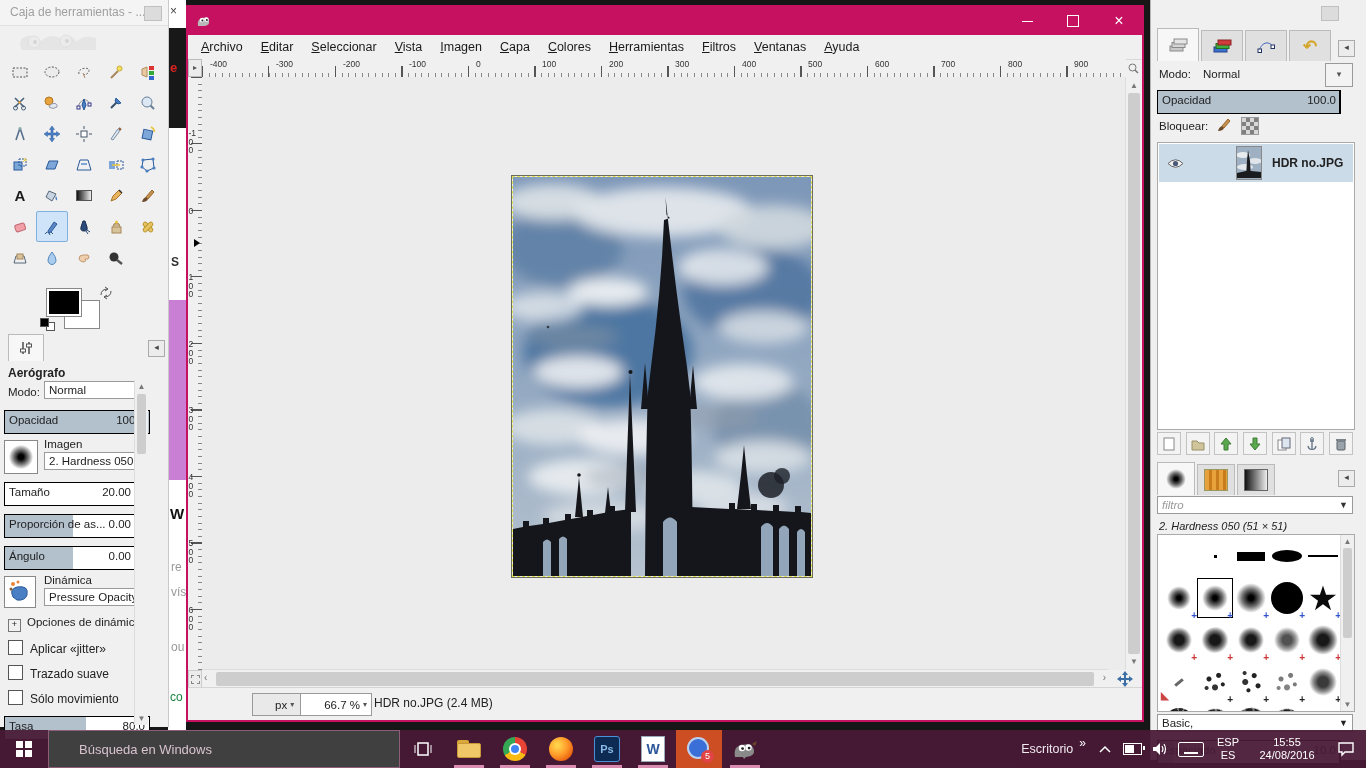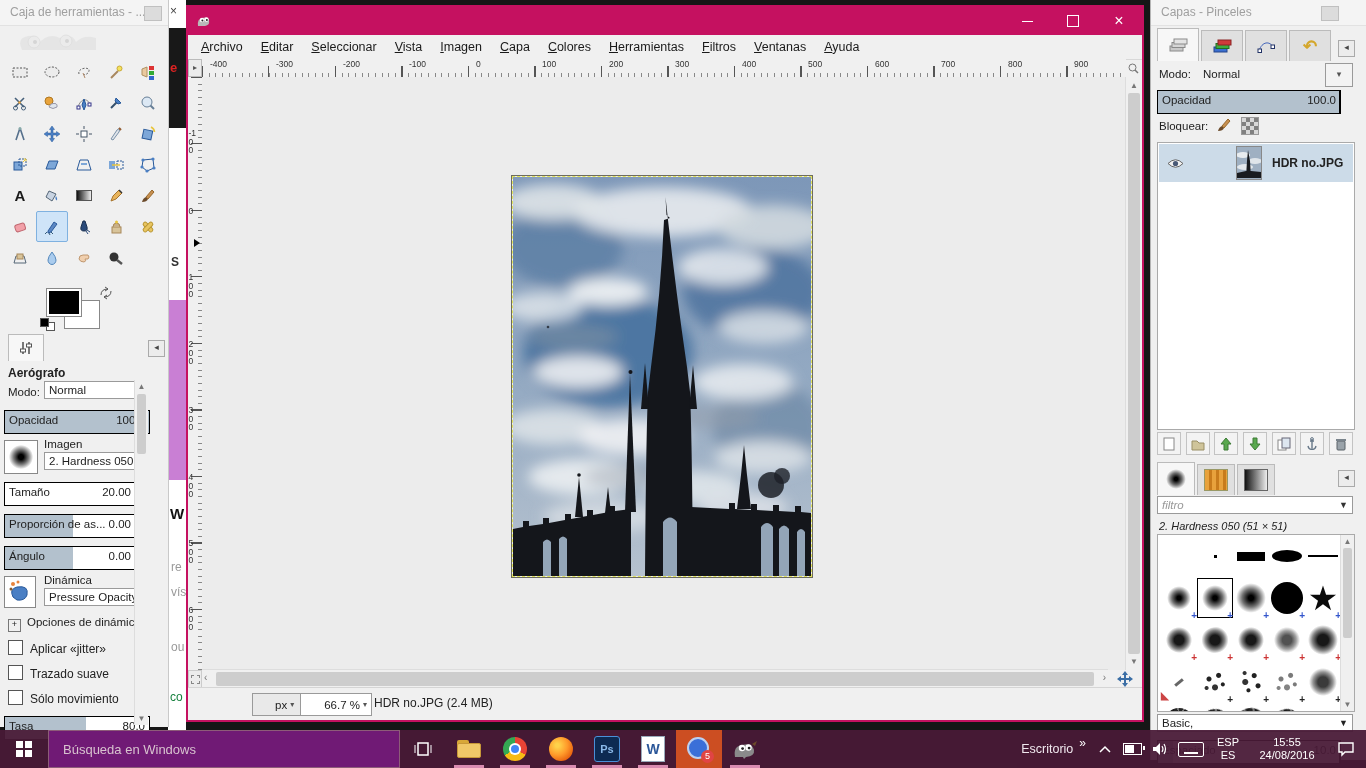--- a/index.html
+++ b/index.html
@@ -577,21 +577,20 @@
       </div>
       <div class="drop" style="left:112px;width:62px;background:#fff;justify-content:flex-end;">
         <span>66.7 %</span>
           <span style="font-size:8px;color:#555;">▾</span>
       </div>
       <span class="abs" style="left:186px;top:8px;font-size:12px;">HDR no.JPG (2.4 MB)</span>
     </div>
   </div>
 
   <div class="win" id="rightpanel">
-    <div class="tb-title">Capas - Pinceles</div>
     <span class="tb-btn" style="right:28px;"></span>
 
     <div class="abs" style="left:6px;top:28px;display:flex;align-items:flex-end;">
       <div class="dtab sel">
           <svg width="20" height="17">
             <rect x="2" y="9" width="13" height="5" fill="#c9c9c9" stroke="#8a8a8a"></rect>
             <rect x="4" y="5.5" width="13" height="5" fill="#d6d6d6" stroke="#8a8a8a"></rect>
             <rect x="6" y="2" width="13" height="5" fill="#e4e4e4" stroke="#8a8a8a"></rect>
           </svg>
         </div>
@@ -826,21 +825,21 @@
 
   <div id="taskbar">
     <div class="tb-cell" style="width:48px;">
       <span style="display:grid;grid-template-columns:7px 7px;grid-auto-rows:7px;gap:1.5px;">
           <span style="background:#fff;"></span>
           <span style="background:#fff;"></span>
           <span style="background:#fff;"></span>
           <span style="background:#fff;"></span>
         </span>
     </div>
-    <div style="width:352px;background:#701a75;display:flex;align-items:center;border:1px solid #8d5c78;box-sizing:border-box;">
+    <div style="width:352px;background:#404040;display:flex;align-items:center;border:1px solid #8d5c78;box-sizing:border-box;padding-left:16px;">
       <span style="margin-left:14px;color:#d8c3cf;font-size:13px;">Búsqueda en Windows</span>
     </div>
     <div class="tb-cell">
       <svg width="20" height="16">
           <rect x="5" y="2" width="10" height="12" fill="none" stroke="#fff" stroke-width="1.5"></rect>
           <path d="M2,4 V12 M18,4 V12" stroke="#fff"></path>
         </svg>
     </div>
     <div class="tb-cell running">
       <span style="position:relative;width:24px;height:18px;display:block;">

